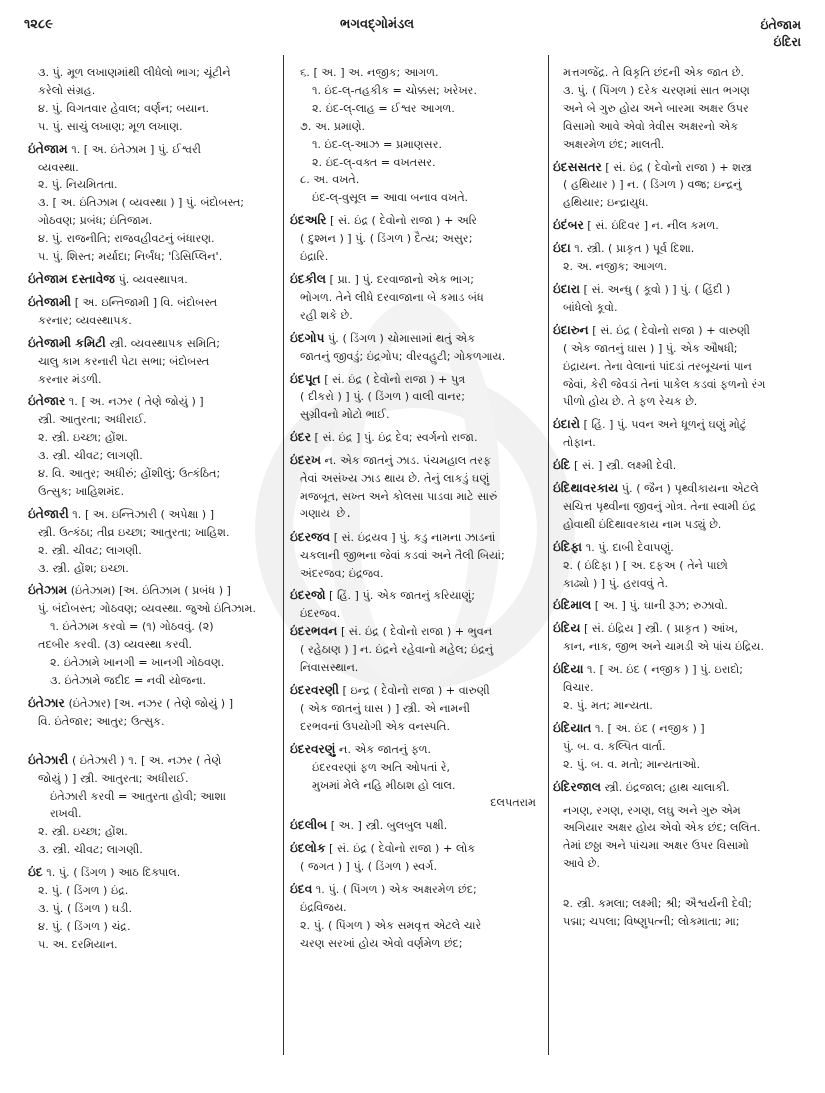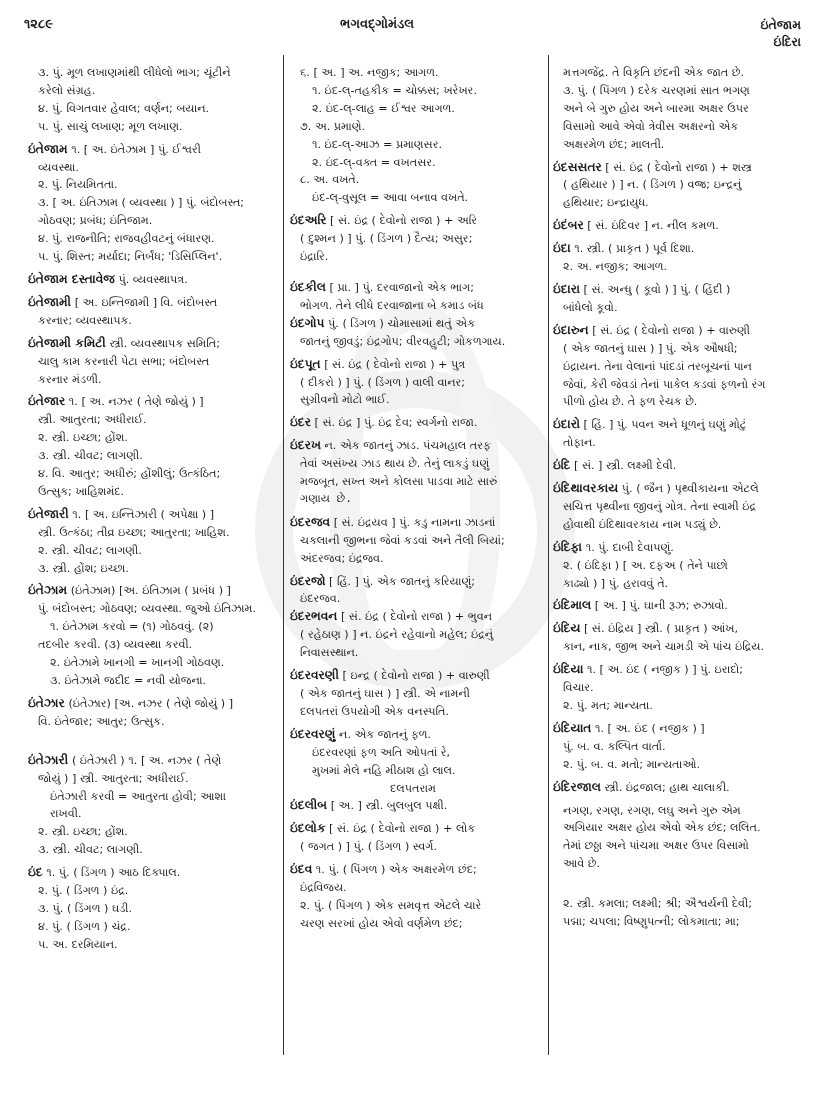--- a/index.html
+++ b/index.html
@@ -97,48 +97,49 @@
     <span class="line sub"><span>૬. [ અ. ] અ. નજીક; આગળ.</span></span>
     <span class="line ex"><span>૧. ઇંદ-લ્-તહકીક = ચોક્કસ; ખરેખર.</span></span>
     <span class="line ex"><span>૨. ઇંદ-લ્-લાહ = ઈશ્વર આગળ.</span></span>
     <span class="line sub"><span>૭. અ. પ્રમાણે.</span></span>
     <span class="line ex"><span>૧. ઇંદ-લ્-આઝ = પ્રમાણસર.</span></span>
     <span class="line ex"><span>૨. ઇંદ-લ્-વક્ત = વખતસર.</span></span>
     <span class="line sub"><span>૮. અ. વખતે.</span></span>
     <span class="line ex" style="margin-bottom: 5px;"><span>ઇંદ-લ્-વુસૂલ = આવા બનાવ વખતે.</span></span>
     <span class="line "><span class="hw">ઇંદઅરિ</span><span> [ સં. ઇંદ્ર ( દેવોનો રાજા ) + અરિ</span></span>
     <span class="line cont"><span>( દુશ્મન ) ] પું. ( ડિંગળ ) દૈત્ય; અસુર;</span></span>
-    <span class="line cont" style="margin-bottom: 13px;"><span>ઇંદ્રારિ.</span></span>
+    <span class="line cont" style="margin-bottom: 5px;"><span>ઇંદ્રારિ.</span></span>
     <span class="line "><span class="hw">ઇંદકીલ</span><span> [ પ્રા. ] પું. દરવાજાનો એક ભાગ;</span></span>
     <span class="line cont"><span>ભોગળ. તેને લીધે દરવાજાના બે કમાડ બંધ</span></span>
+    <span class="line cont" style="margin-bottom: 5px;"><span>રહી શકે છે.</span></span>
     <span class="line "><span class="hw">ઇંદગોપ</span><span> પું. ( ડિંગળ ) ચોમાસામાં થતું એક</span></span>
     <span class="line cont" style="margin-bottom: 5px;"><span>જાતનું જીવડું; ઇંદ્રગોપ; વીરવહુટી; ગોકળગાય.</span></span>
     <span class="line "><span class="hw">ઇંદપૂત</span><span> [ સં. ઇંદ્ર ( દેવોનો રાજા ) + પુત્ર</span></span>
     <span class="line cont"><span>( દીકરો ) ] પું. ( ડિંગળ ) વાલી વાનર;</span></span>
     <span class="line cont" style="margin-bottom: 5px;"><span>સુગ્રીવનો મોટો ભાઈ.</span></span>
     <span class="line " style="margin-bottom: 5px;"><span class="hw">ઇંદર</span><span> [ સં. ઇંદ્ર ] પું. ઇંદ્ર દેવ; સ્વર્ગનો રાજા.</span></span>
     <span class="line "><span class="hw">ઇંદરખ</span><span> ન. એક જાતનું ઝાડ. પંચમહાલ તરફ</span></span>
     <span class="line cont"><span>તેવાં અસંખ્ય ઝાડ થાય છે. તેનું લાકડું ઘણું</span></span>
     <span class="line cont"><span>મજબૂત, સખ્ત અને કોલસા પાડવા માટે સારું</span></span>
     <span class="line cont" style="margin-bottom: 5px; font-family: Liberation Mono, monospace;"><span>ગણાય છે.</span></span>
     <span class="line "><span class="hw">ઇંદરજવ</span><span> [ સં. ઇંદ્રયવ ] પું. કડુ નામના ઝાડનાં</span></span>
     <span class="line cont"><span>ચકલાની જીભના જેવાં કડવાં અને તૈલી બિયાં;</span></span>
     <span class="line cont" style="margin-bottom: 5px;"><span>અંદરજવ; ઇંદ્રજવ.</span></span>
     <span class="line "><span class="hw">ઇંદરજો</span><span> [ હિં. ] પું. એક જાતનું કરિયાણું;</span></span>
     <span class="line cont" style="margin-bottom: 0;"><span>ઇંદરજવ.</span></span>
     <span class="line "><span class="hw">ઇંદરભવન</span><span> [ સં. ઇંદ્ર ( દેવોનો રાજા ) + ભુવન</span></span>
     <span class="line cont"><span>( રહેઠાણ ) ] ન. ઇંદ્રને રહેવાનો મહેલ; ઇંદ્રનું</span></span>
     <span class="line cont" style="margin-bottom: 5px;"><span>નિવાસસ્થાન.</span></span>
     <span class="line "><span class="hw">ઇંદરવરણી</span><span> [ ઇન્દ્ર ( દેવોનો રાજા ) + વારુણી</span></span>
     <span class="line cont"><span>( એક જાતનું ઘાસ ) ] સ્ત્રી. એ નામની</span></span>
-    <span class="line cont" style="margin-bottom: 5px;"><span>દલપતરાં ઉપયોગી એક વનસ્પતિ.</span></span>
+    <span class="line cont" style="margin-bottom: 5px;"><span>દરભવનાં ઉપયોગી એક વનસ્પતિ.</span></span>
     <span class="line "><span class="hw">ઇંદરવરણું</span><span> ન. એક જાતનું ફળ.</span></span>
     <span class="line ex"><span>ઇંદરવરણાં ફળ અતિ ઓપતાં રે,</span></span>
     <span class="line ex"><span>મુખમાં મેલે નહિ મીઠાશ હો લાલ.</span></span>
-    <span class="line right" style=" text-align: center;"><span>દલપતરામ</span></span>
+    <span class="line right" style="margin-bottom: 5px;"><span>દલપતરામ</span></span>
     <span class="line " style="margin-bottom: 5px;"><span class="hw">ઇંદલીબ</span><span> [ અ. ] સ્ત્રી. બુલબુલ પક્ષી.</span></span>
     <span class="line "><span class="hw">ઇંદલોક</span><span> [ સં. ઇંદ્ર ( દેવોનો રાજા ) + લોક</span></span>
     <span class="line cont" style="margin-bottom: 5px;"><span>( જગત ) ] પું. ( ડિંગળ ) સ્વર્ગ.</span></span>
     <span class="line "><span class="hw">ઇંદવ</span><span> ૧. પું. ( પિંગળ ) એક અક્ષરમેળ છંદ;</span></span>
     <span class="line cont"><span>ઇંદ્રવિજય.</span></span>
     <span class="line sub"><span>૨. પું. ( પિંગળ ) એક સમવૃત્ત એટલે ચારે</span></span>
     <span class="line cont"><span>ચરણ સરખાં હોય એવો વર્ણમેળ છંદ;</span></span>
   </div>
 <div class="col col3">
     <span class="line cont"><span>મત્તગજેંદ્ર. તે વિકૃતિ છંદની એક જાત છે.</span></span>

